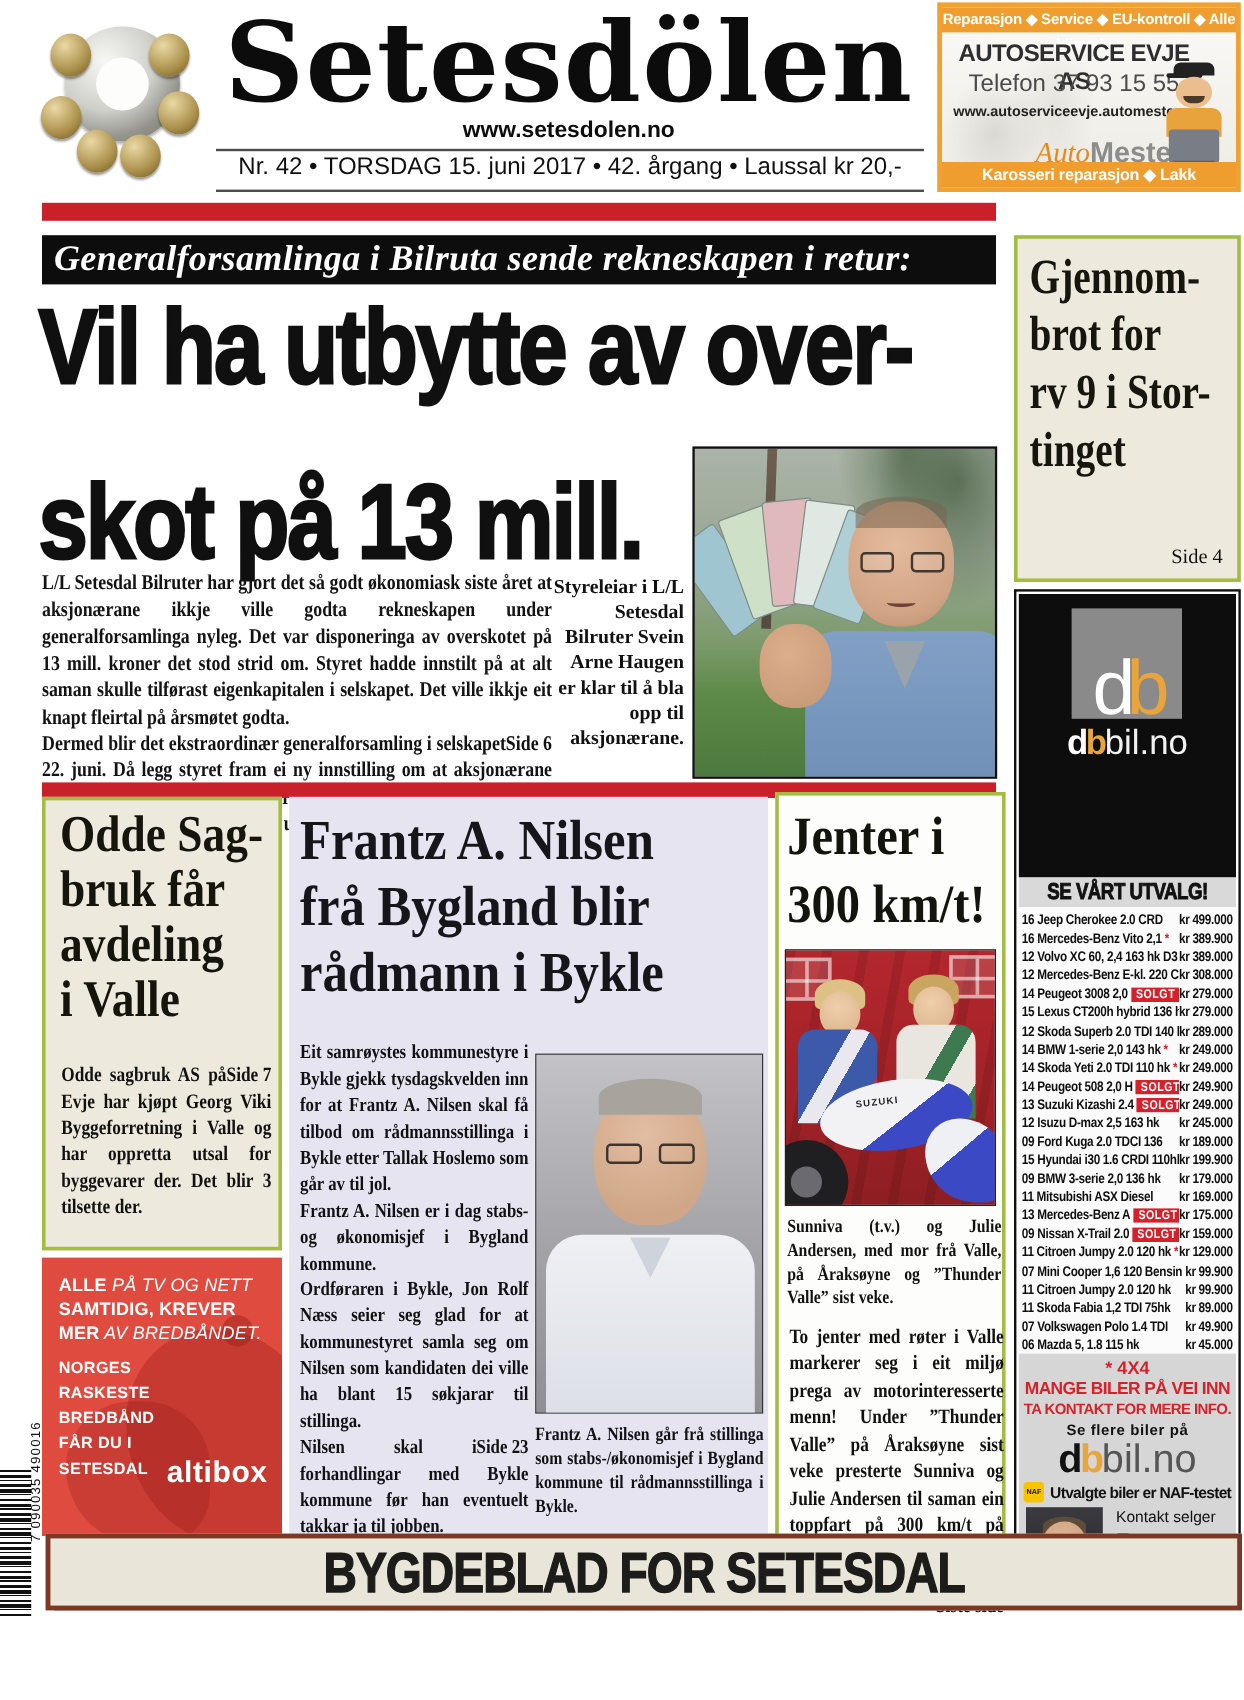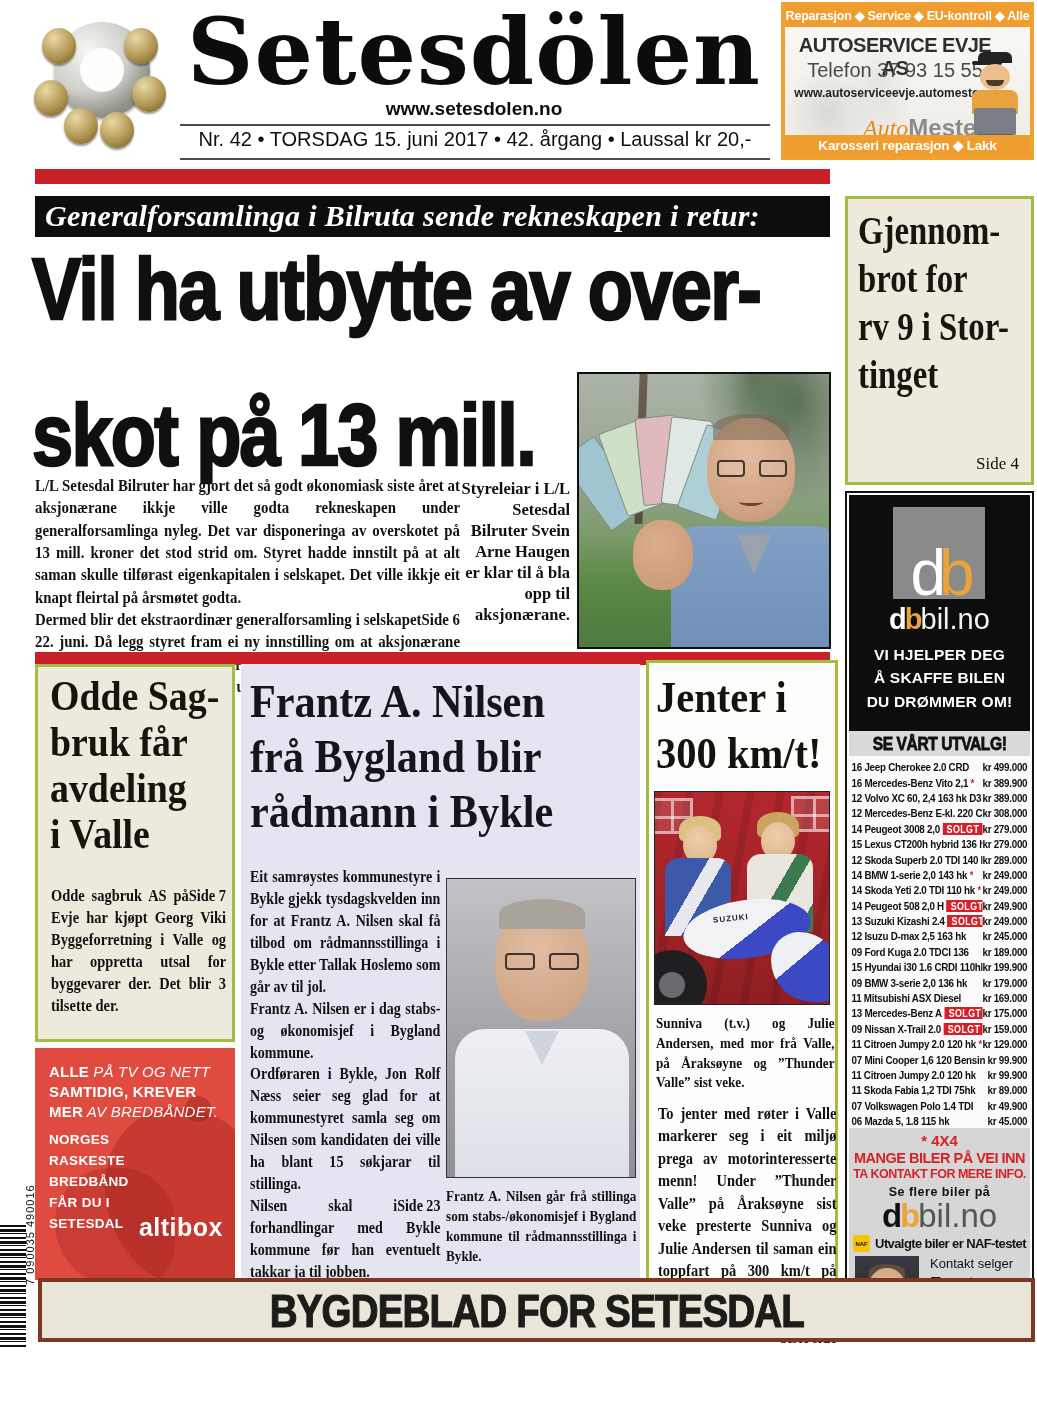--- a/index.html
+++ b/index.html
@@ -399,23 +399,20 @@
 SETESDAL</div>
   <div class="logo">altibox</div>
 </div>
 
 <div class="abs dbbil">
   <div class="db-top">
     <div class="db-sq">
       <span><span class="db-d">d</span><span class="db-b">b</span></span>
     </div>
     <div class="db-wordmark"><span class="bold"><span class="db-d">d</span><span class="db-b">b</span></span><span class="thin">bil.no</span></div>
-    <div class="db-tag prelines">VI HJELPER DEG
-Å SKAFFE BILEN
-DU DRØMMER OM!</div>
   </div>
   <div class="db-sebar">
       <span>SE VÅRT UTVALG!</span>
     </div>
   <div class="car-list" id="car-list">
   <div class="car-row">
     <span class="car-desc"><span class="car-year">16</span> <span class="car-model">Jeep Cherokee 2.0 CRD</span><span class="car-star"></span></span>
     <span class="car-price">kr 499.000</span>
   </div>
 

